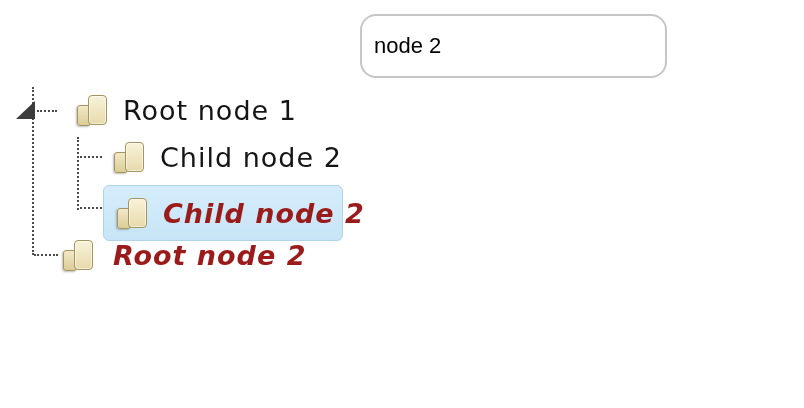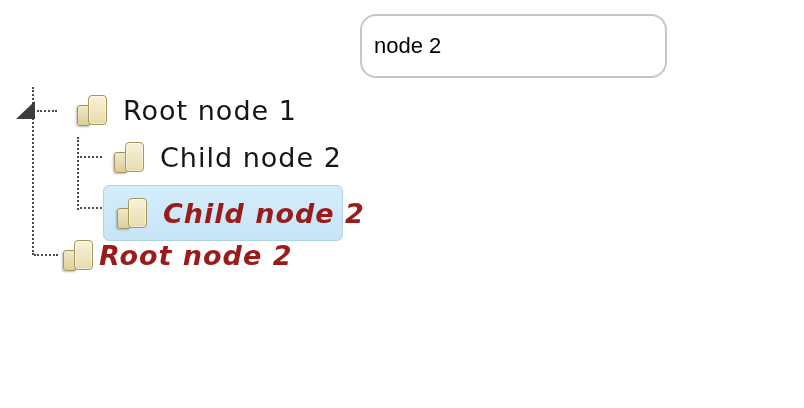--- a/index.html
+++ b/index.html
@@ -62,21 +62,21 @@
   #node-root2 { left:62px;  top:237px; height:37px; }
 
   #node-child2 {
     left:103px; top:185px; height:56px; width:240px;
     background:linear-gradient(to bottom,#d5edfb,#c7e5f6);
     border:1px solid #aed4ea; border-radius:6px; padding-left:12px;
   }
   .label.match {
     color:#9b1a1a; font-weight:bold; font-style:italic;
   }
-  #node-root2 .label { margin-left:3px; }
+  #node-root2 .label { margin-left:17px; }
 </style>
 </head>
 <body>
 
 <div class="canvas">
 
   <input class="search" type="text" value="node 2" style="">
 
   <div>
 

